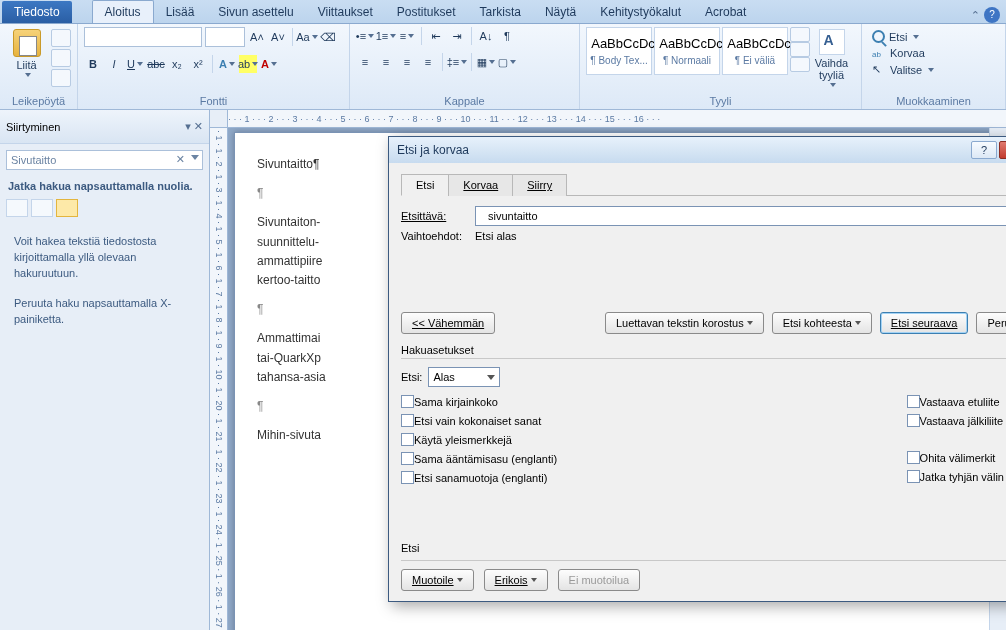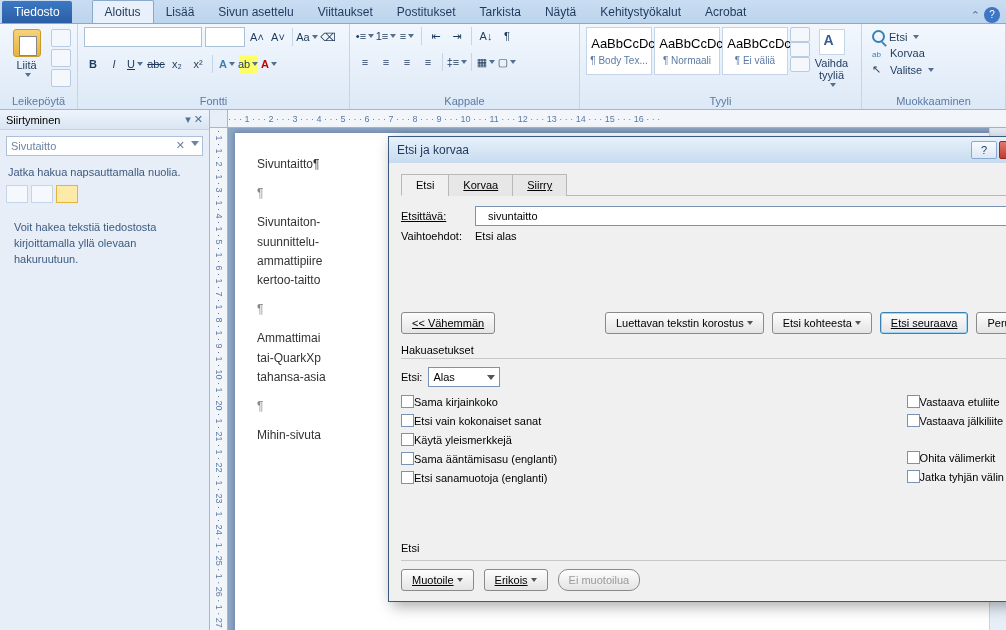--- a/index.html
+++ b/index.html
@@ -60,27 +60,27 @@
 
   .edit-col { display:flex; flex-direction:column; gap:2px; padding-top:2px;}
   .edit-item { display:flex; align-items:center; gap:4px; font-size:11px; color:#1e395b; padding:1px 4px;}
   .ic16{width:14px;height:14px;}
 
   
   .workspace { display:flex; height:calc(630px - 24px - 86px); }
   .navpane {
     width:210px; background:#e7eef7; border-right:1px solid #9fb8d7; display:flex; flex-direction:column;
   }
-  .nav-head { display:flex; align-items:center; justify-content:space-between; padding:3px 6px; font-size:11px; background:linear-gradient(#eef4fb,#d9e5f3); border-bottom:1px solid #c4d5ea;}
+  .nav-head { display:flex; align-items:center; justify-content:space-between; padding:10px 6px; font-size:11px; background:linear-gradient(#eef4fb,#d9e5f3); border-bottom:1px solid #c4d5ea;}
   .nav-head .arrows{ color:#556f91;}
   .nav-search { margin:6px; position:relative;}
   .nav-search input{ width:100%; height:20px; border:1px solid #abc0da; padding:2px 18px 2px 4px; font-size:11px; color:#6b84a3;}
   .nav-search .x{ position:absolute; right:18px; top:3px; color:#6b84a3;}
   .nav-search .dd{ position:absolute; right:4px; top:5px; width:0;height:0;border-left:4px solid transparent;border-right:4px solid transparent;border-top:5px solid #6b84a3;}
-  .nav-sub { padding:4px 8px; font-size:11px; color:#3c5a80;}
+  .nav-sub { padding:4px 8px; font-size:11px; color:#3c5a80;font-weight:bold;}
   .nav-icons{display:flex; gap:3px; padding:3px 6px;}
   .nav-ic{width:22px;height:18px;border:1px solid #c4d5ea;background:#f5f9fd;}
   .nav-ic.active{background:#fde9a8;border-color:#e3b53e;}
   .nav-body{padding:14px 14px; font-size:11px; color:#3c5a80; line-height:1.45;}
   .nav-body p{margin-bottom:14px;}
 
   .docarea { flex:1; background:#8fa8c8; position:relative; overflow:hidden;}
   .hruler{height:18px;background:#f2f6fb;border-bottom:1px solid #9fb8d7;margin-left:18px;font-size:9px;color:#5b7aa3;position:relative;overflow:hidden;white-space:nowrap;padding-top:4px;}
   .vruler{position:absolute;left:0;top:18px;bottom:0;width:18px;background:#f2f6fb;border-right:1px solid #9fb8d7;font-size:9px;color:#5b7aa3;writing-mode:vertical-lr;text-align:center;overflow:hidden;white-space:nowrap;padding-left:4px;}
   .page{position:absolute;left:24px;top:22px;width:760px;height:900px;background:#fff;border:1px solid #7a93b4;box-shadow:0 0 6px rgba(0,0,0,.25);padding:22px 22px;font-size:12px;color:#333;line-height:1.6;}
@@ -112,21 +112,21 @@
   .dlg-section-title{font-size:11px;margin-top:10px;}
   .search-opts{display:flex;gap:60px;margin-top:8px;}
   .opt-col{display:flex;flex-direction:column;gap:6px;}
   .chk{display:flex;align-items:center;font-size:11px;}
   .chk .box{width:13px;height:13px;border:1px solid #7a93b4;background:#fff;}
   .combo-small{height:20px;width:72px;border:1px solid #7a93b4;background:#fff;display:flex;align-items:center;justify-content:space-between;padding:0 4px;font-size:11px;}
   .combo-small .dd{width:0;height:0;border-left:4px solid transparent;border-right:4px solid transparent;border-top:5px solid #555;}
   .dlg-footer-sec{margin-top:auto;}
   .dlg-footer-sec .label{font-size:11px;margin-bottom:6px;}
   .dlg-footer-btns{display:flex;gap:10px;align-items:center;}
-  .wbtn.disabled{color:#999;border-radius:10px;}
+  .wbtn.disabled{color:#999;}
   .dlg-opts-row{display:flex;align-items:center;gap:6px;margin-top:8px;font-size:11px;}
 
   
   .paste-ic{width:28px;height:28px;background:linear-gradient(#f6d27a,#e7b33e);border:1px solid #c99a2a;border-radius:3px;position:relative;}
   .paste-ic::after{content:"";position:absolute;left:5px;top:6px;width:16px;height:18px;background:#fff;border:1px solid #888;}
   .find-ic{width:13px;height:13px;border:2px solid #3c7fb1;border-radius:7px;position:relative;}
   .find-ic::after{content:"";position:absolute;right:-4px;bottom:-4px;width:6px;height:2px;background:#3c7fb1;transform:rotate(45deg);}
   .replace-ic::before{content:"ab";font-size:8px;color:#3c7fb1;}
   .replace-ic{width:14px;height:12px;position:relative;display:inline-block;}
   .change-styles-ic{width:26px;height:26px;background:#fff;border:1px solid #c4d5ea;position:relative;}
@@ -297,20 +297,21 @@
       <span class="dd"></span>
     </div>
     <div class="nav-sub">Jatka hakua napsauttamalla nuolia.</div>
     <div class="nav-icons">
       <div class="nav-ic"></div>
       <div class="nav-ic"></div>
       <div class="nav-ic active"></div>
     </div>
     <div class="nav-body">
       <p>Voit hakea tekstiä tiedostosta kirjoittamalla yllä olevaan hakuruutuun.</p>
+      <p>Peruuta haku napsauttamalla X-painiketta.</p>
     </div>
   </div>
 
   <div class="docarea">
     <div class="ruler-corner"></div>
     <div class="hruler">· · · 1 · · · 2 · · · 3 · · · 4 · · · 5 · · · 6 · · · 7 · · · 8 · · · 9 · · · 10 · · · 11 · · · 12 · · · 13 · · · 14 · · · 15 · · · 16 · · ·</div>
     <div class="vruler">· 1 · 1 · 2 · 1 · 3 · 1 · 4 · 1 · 5 · 1 · 6 · 1 · 7 · 1 · 8 · 1 · 9 · 1 · 10 · 1 · 20 · 1 · 21 · 1 · 22 · 1 · 23 · 1 · 24 · 1 · 25 · 1 · 26 · 1 · 27</div>
     <div class="page">
       <p>Sivuntaitto¶</p>
       <p class="para-mark">¶</p>

